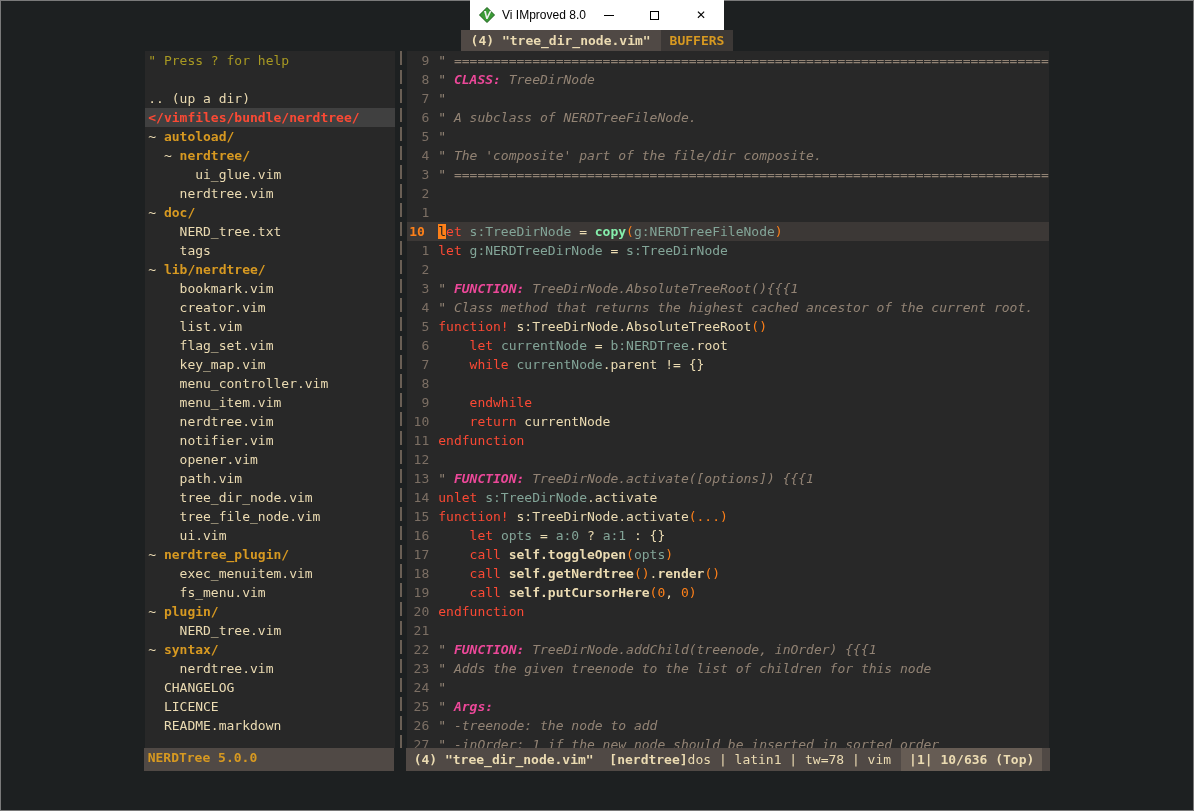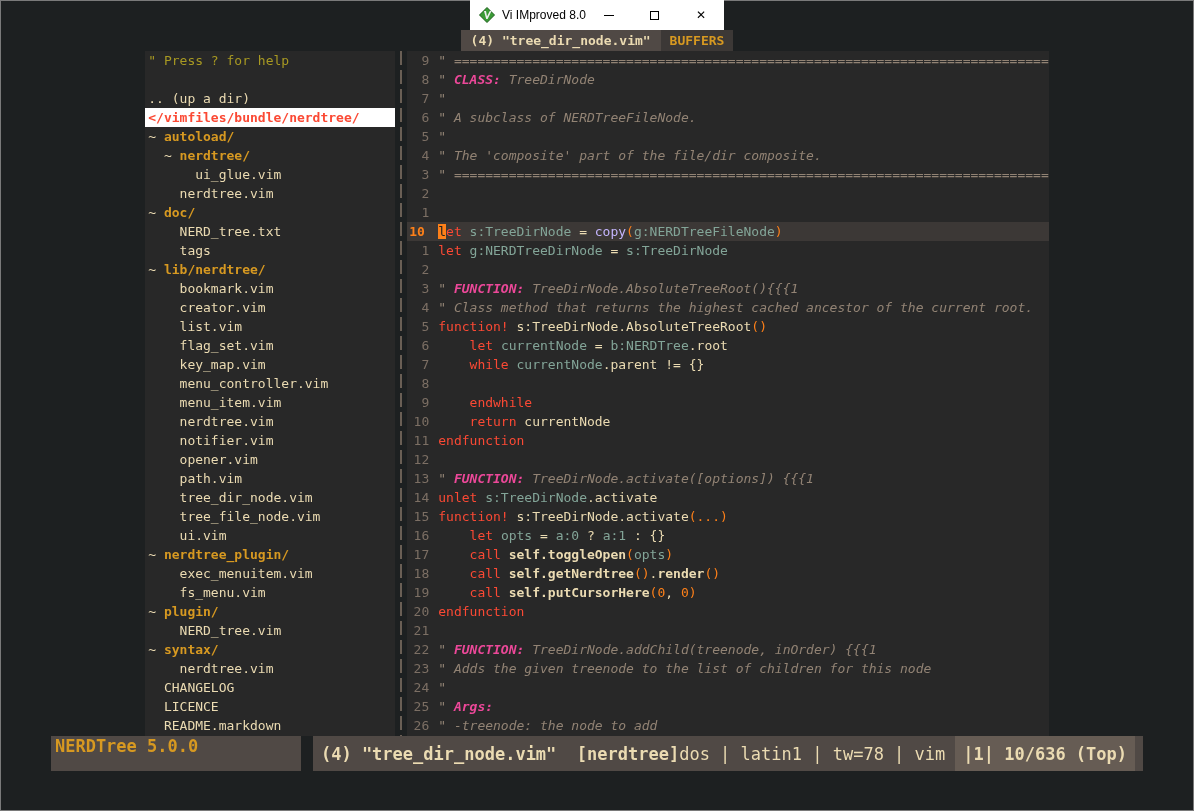--- a/index.html
+++ b/index.html
@@ -19,49 +19,49 @@
   
   .tabline { height:21px; background:#1d2021; display:flex; align-items:stretch; font-family:"DejaVu Sans Mono", monospace; font-size:13px; flex:none; }
   .tab-active { background:#504945; color:#ebdbb2; font-weight:bold; padding:0 10px; display:flex; align-items:center; white-space:pre; }
   .tabline-fill { flex:1; }
   .buffers-label { background:#3c3836; color:#d79921; font-weight:bold; padding:0 9px; display:flex; align-items:center; }
 
   
   .main { flex:1; display:flex; overflow:hidden; font-family:"DejaVu Sans Mono", monospace; font-size:13px; line-height:19px; }
   .tree-pane { width:250px; flex:none; background:#282828; overflow:hidden; }
   .tree-pane .row { padding-left:3px; }
-  .tree-pane .row.root-line { background:#ffffff; }
+  .tree-pane .row.root-line { background:#404040; }
   .divider { width:12px; flex:none; background:#1d2021; position:relative; }
   .divider::before { content:""; position:absolute; left:5px; top:0; bottom:0; width:2px;
       background:repeating-linear-gradient(180deg, #6a5f55 0 14px, transparent 14px 19px); }
   .editor-pane { flex:1; background:#282828; overflow:hidden; }
   .row { height:19px; white-space:pre; overflow:hidden; }
   .editor-pane .row { display:flex; }
   .row.cursor-line { background:#3c3836; }
   .lnum { flex:none; width:31px; padding-right:9px; text-align:right; color:#7c6f64; }
   .lnum-cur { text-align:left; padding:0 0 0 2px; color:#fe8019; font-weight:bold; }
   .code { white-space:pre; }
 
   
   .c-fg          { color:#ebdbb2; }
   .c-com         { color:#928374; font-style:italic; }
   .c-comB        { color:#ec4899; font-style:italic; font-weight:bold; }
   .c-red         { color:#fb4934; }
   .c-orange      { color:#fe8019; }
   .c-blue        { color:#83a598; }
-  .c-yellow      { color:#c4b5fd; }
+  .c-yellow      { color:#86efac;font-weight:bold; }
   .c-meth        { color:#ebdbb2; font-weight:bold; }
   .c-dir         { color:#d79921; font-weight:bold; }
   .c-file        { color:#ebdbb2; }
   .c-treehelp    { color:#a89922; }
   .c-rootlink    { color:#fb4934; font-weight:bold; }
   .c-cursorblock { background:#fe8019; color:#1d2021; }
 
   
-  .statusline { height:35px; flex:none; display:flex; font-family:"DejaVu Sans Mono", monospace; font-size:17px; line-height:20px; }
+  .statusline { height:23px; flex:none; display:flex; font-family:"DejaVu Sans Mono", monospace; font-size:13px; line-height:20px; }
   .status-left { width:250px; flex:none; background:#504945; color:#d79921; font-weight:bold; padding-left:4px; white-space:pre; }
   .status-gap { width:12px; flex:none; background:#1d2021; }
   .status-main { flex:1; background:#504945; color:#ebdbb2; display:flex; align-items:center; padding:0 8px; overflow:hidden; }
   .status-buffer { font-weight:bold; white-space:pre; }
   .status-spring { flex:1; }
   .status-format { white-space:pre; margin-right:10px; }
   .status-pos { background:#665c54; color:#ebdbb2; font-weight:bold; padding:16px 8px; white-space:pre; }
 
   
   .cmdline { height:40px; flex:none; background:#1d2021; }

